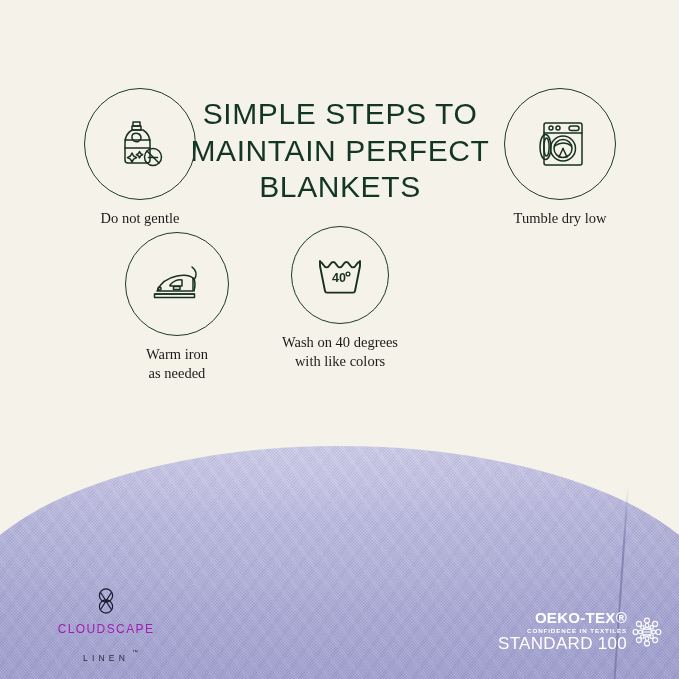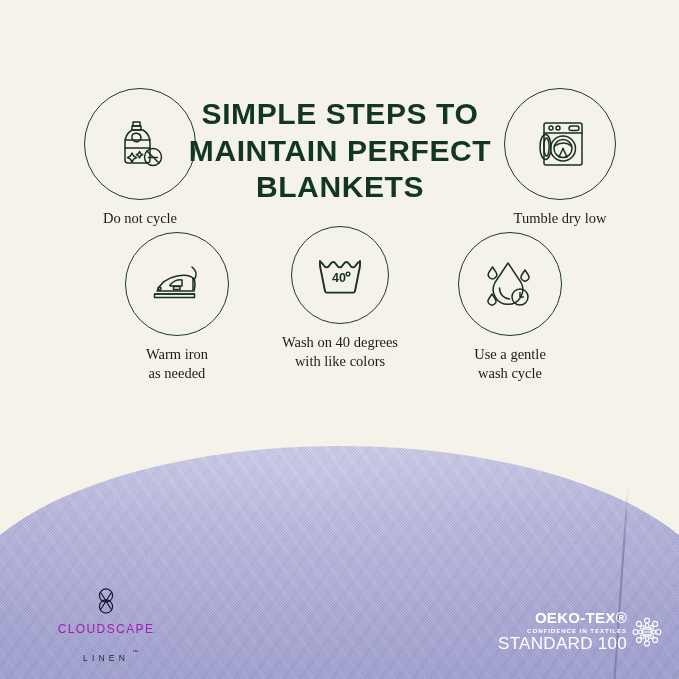--- a/index.html
+++ b/index.html
@@ -33,21 +33,21 @@
 
   .title {
     position: absolute;
     left: 178px;
     top: 96px;
     width: 324px;
     text-align: center;
     font-family: "Liberation Sans", sans-serif;
     font-size: 30px;
     line-height: 1.22;
-    font-weight: 700;
+    font-weight: 400;
     letter-spacing: 0.6px;
     color: #123524;
     white-space: pre-line;
   }
 
   .badge {
     position: absolute;
     text-align: center;
   }
   .badge .ring {
@@ -255,21 +255,21 @@
 
             <path d="M21 38 l1.6 3 l3 1.6 l-3 1.6 l-1.6 3 l-1.6 -3 l-3 -1.6 l3 -1.6 z"></path>
             <path d="M28.5 36.5 l1.1 2.1 l2.1 1.1 l-2.1 1.1 l-1.1 2.1 l-1.1 -2.1 l-2.1 -1.1 l2.1 -1.1 z"></path>
 
             <circle cx="42" cy="42" r="8.5"></circle>
             <path d="M36 36 l12 12"></path>
             <path d="M37.5 42.5 h9"></path>
           </svg>
         </span>
       </div>
-      <div class="caption">Do not cycle</div>
+      <div class="caption">Do not gentle</div>
     </div>
 
     <div class="badge" id="badge-iron">
       <div class="ring">
         <span>
           <svg width="58" height="48" viewBox="0 0 58 48" fill="none" stroke="#17301f" stroke-width="1.5" stroke-linecap="round" stroke-linejoin="round">
 
             <path d="M44 7 c5 4 5 9 2 13"></path>
 
             <path d="M9 31 c3 -7 10 -13 20 -15 c8 -1.6 13 -0.6 16 2 v13 z"></path>
@@ -329,43 +329,20 @@
 
             <text x="27" y="32" text-anchor="middle" font-family="Liberation Sans, sans-serif" font-size="12.5" font-weight="700" fill="#17301f" stroke="none">40</text>
             <circle cx="36" cy="24" r="1.9" stroke-width="1.3"></circle>
           </svg>
         </span>
       </div>
       <div class="caption">Wash on 40 degrees
 with like colors</div>
     </div>
 
-    <div class="badge" id="badge-gentle">
-      <div class="ring">
-        <span>
-          <svg width="56" height="52" viewBox="0 0 56 52" fill="none" stroke="#17301f" stroke-width="1.5" stroke-linecap="round" stroke-linejoin="round">
-
-            <path d="M26 5 l13 19.5 a14.8 14.8 0 1 1 -26 0 z"></path>
-
-            <path d="M17.5 30 c0 6.5 4.5 10.5 10 11"></path>
-
-            <path d="M10.5 9 l3.6 5.4 a4.2 4.2 0 1 1 -7.2 0 z"></path>
-
-            <path d="M43 12 l3.3 5 a3.9 3.9 0 1 1 -6.6 0 z"></path>
-
-            <path d="M10 36 l3.3 5 a3.9 3.9 0 1 1 -6.6 0 z"></path>
-
-            <circle cx="38" cy="39" r="8"></circle>
-            <path d="M38 34.5 v4.5 h3.4"></path>
-          </svg>
-        </span>
-      </div>
-      <div class="caption">Use a gentle
-wash cycle</div>
-    </div>
 
   </div>
 
   <div class="photo">
     <div class="blanket"></div>
   </div>
 
   <div class="brand">
     <span class="mark">
       <svg width="26" height="30" viewBox="0 0 26 30" fill="none" stroke="#17162b" stroke-width="1.2">

